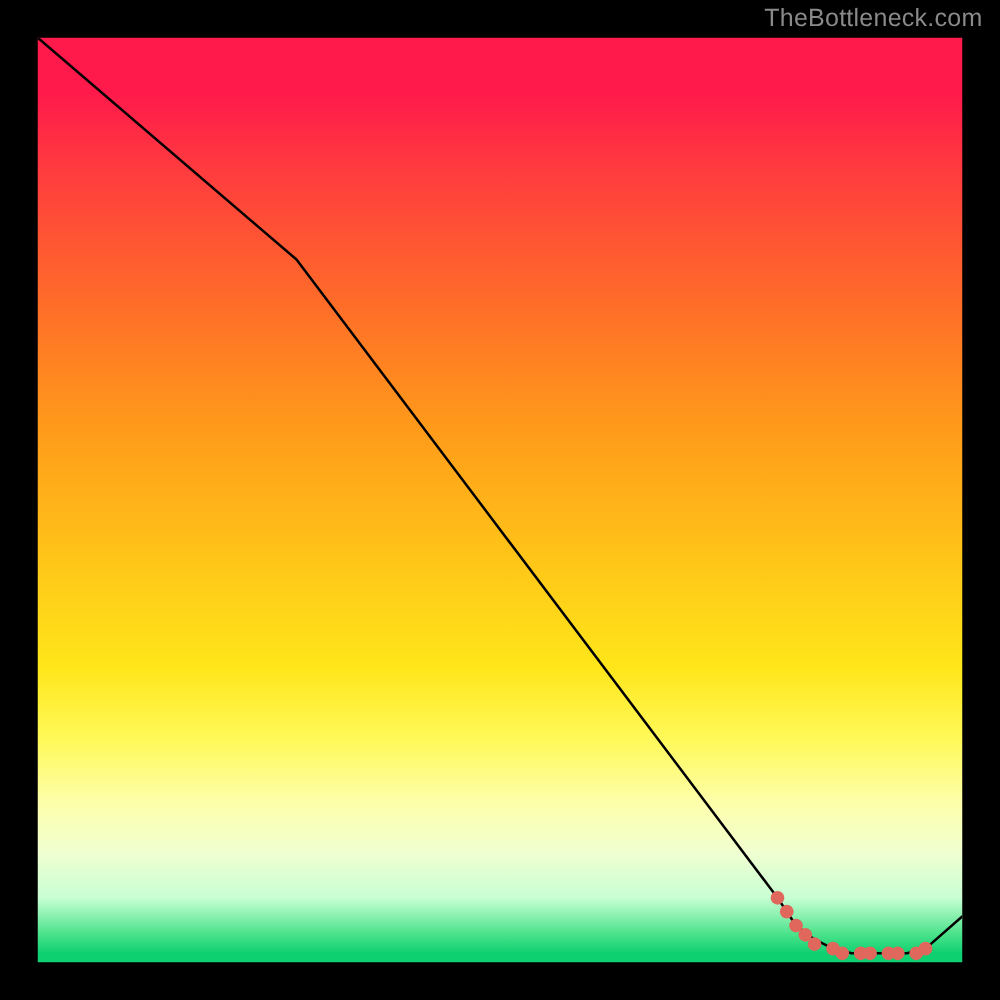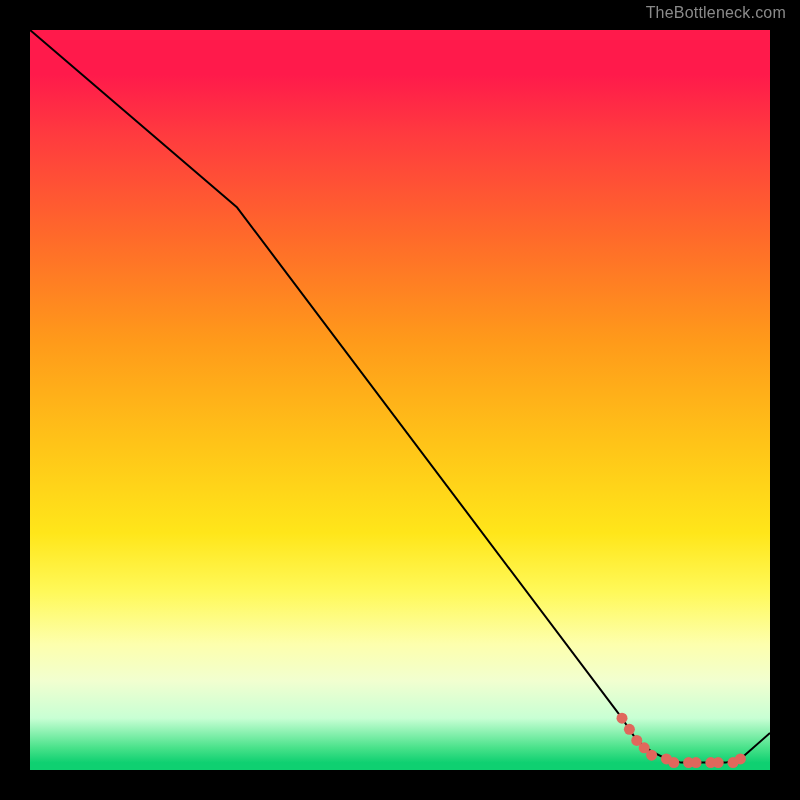--- a/index.html
+++ b/index.html
@@ -15,21 +15,21 @@
     position: relative;
     width: 800px;
     height: 800px;
     background: #000;
   }
   .watermark {
     position: absolute;
     top: 4px;
     right: 14px;
     color: #8a8a8a;
-    font-size: 16px;
+    font-size: 20px;
     font-weight: 500;
     letter-spacing: 0.2px;
     z-index: 5;
   }
   .plot {
     position: absolute;
     left: 30px;
     top: 30px;
     width: 740px;
     height: 740px;

